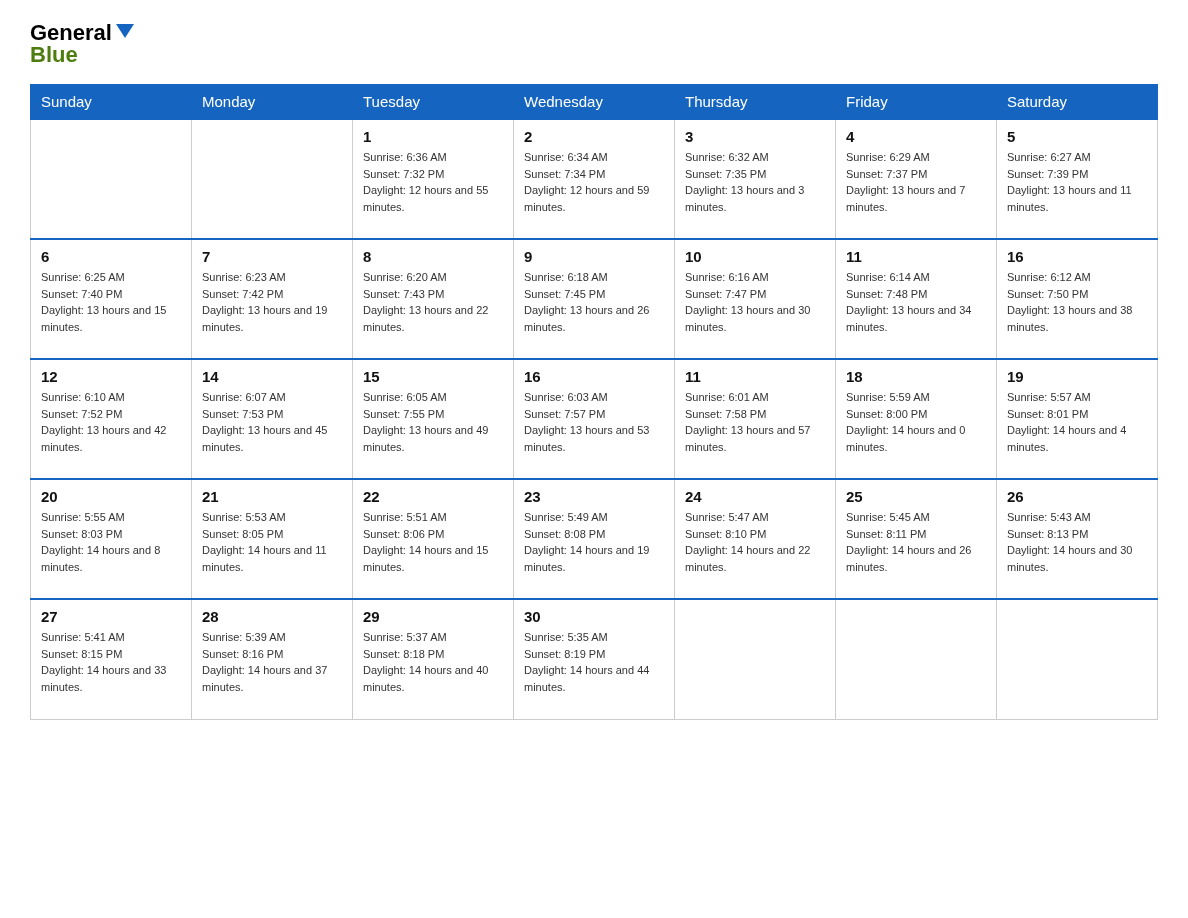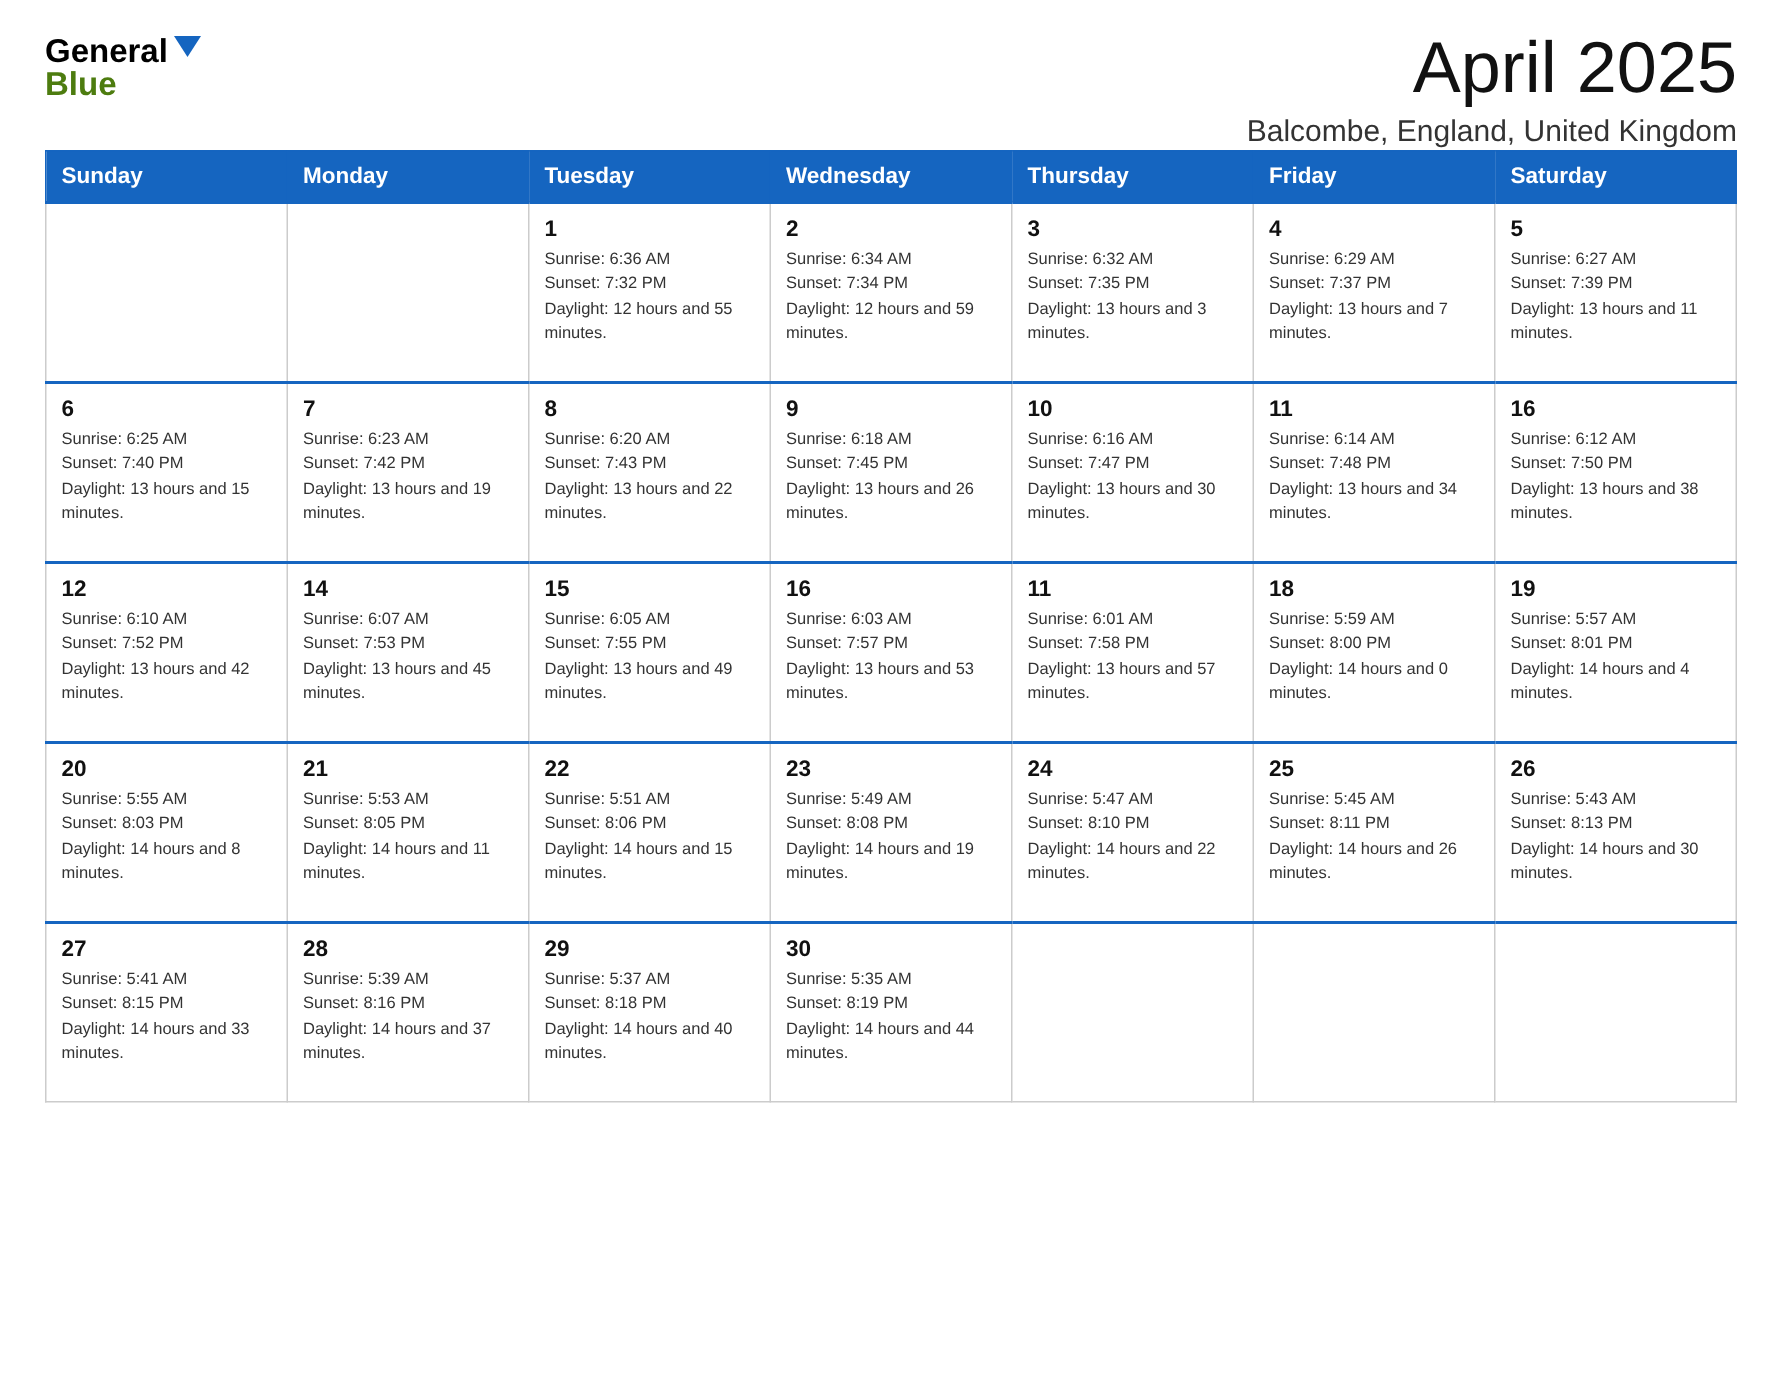--- a/index.html
+++ b/index.html
@@ -7,20 +7,21 @@
       font-family: Arial, sans-serif;
       background: #fff;
       padding: 20px 30px;
       width: 1188px;
       min-height: 918px;
     }
     .header {
       display: flex;
       justify-content: space-between;
       align-items: flex-start;
+      margin-bottom: 16px;
     }
     .logo-text-general {
       font-size: 22px;
       font-weight: bold;
       color: #000;
     }
     .logo-sub {
       font-size: 22px;
       font-weight: bold;
       color: #4d7c0f;
@@ -41,21 +42,21 @@
     }
     table {
       width: 100%;
       border-collapse: collapse;
       table-layout: fixed;
     }
     thead tr th {
       background-color: #1565C0;
       color: #fff;
       font-size: 15px;
-      font-weight: bold;
+      font-weight: normal;
       padding: 8px 10px;
       text-align: left;
       border: 1px solid #1565C0;
     }
     tbody tr td {
       vertical-align: top;
       padding: 8px 10px;
       border: 1px solid #ccc;
       border-top: 2px solid #1565C0;
       font-size: 13px;
@@ -101,24 +102,20 @@
       <span style="display:inline-block; margin-left:2px;">
         <svg width="22" height="22" viewBox="0 0 22 22">
           <polygon points="2,4 20,4 11,18" fill="#1565C0"></polygon>
         </svg>
       </span>
     </div>
     <div class="logo-line2">
       <span class="logo-sub">Blue</span>
     </div>
   </div>
-  <div class="title-section">
-    <div class="calendar-title">April 2025</div>
-    <div class="calendar-subtitle">Balcombe, England, United Kingdom</div>
-  </div>
 </div>
 
 <table>
   <thead>
     <tr>
       <th>Sunday</th>
       <th>Monday</th>
       <th>Tuesday</th>
       <th>Wednesday</th>
       <th>Thursday</th>

